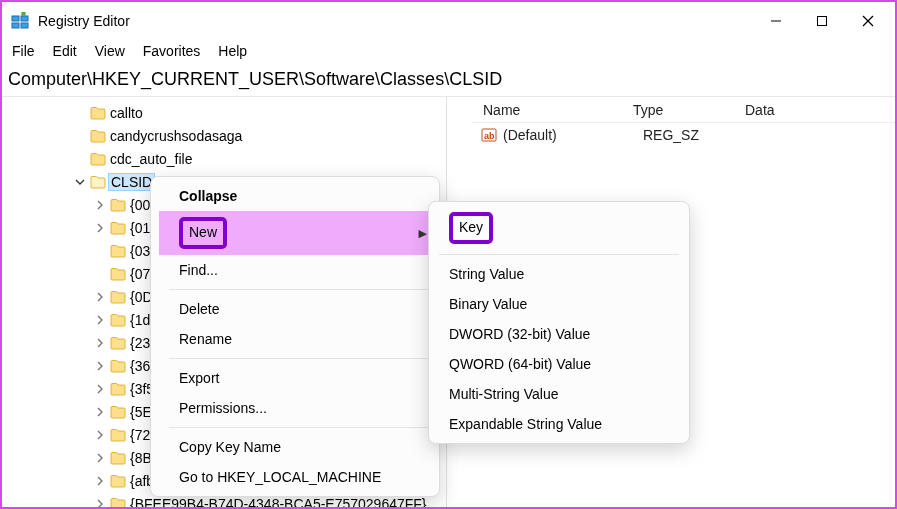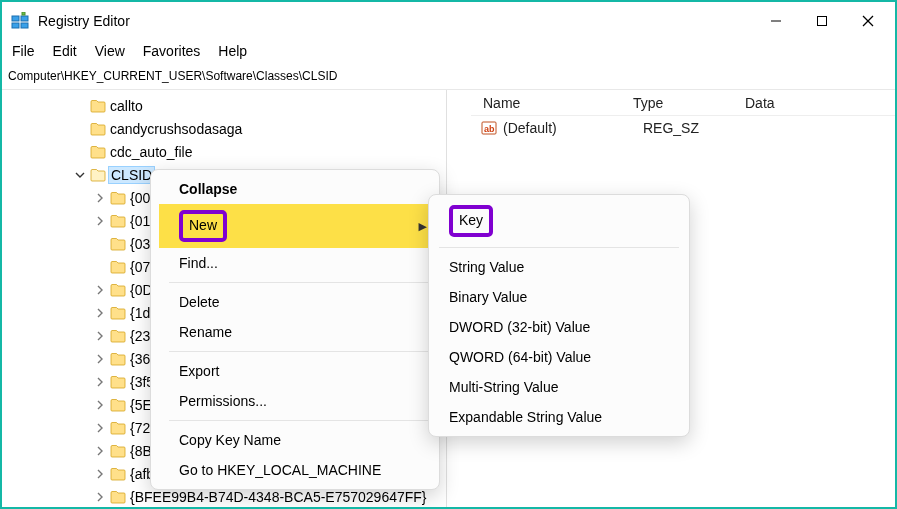--- a/index.html
+++ b/index.html
@@ -1,25 +1,25 @@
 <!DOCTYPE html>
 <html><head>
 <meta charset="utf-8">
 <style>
   * { box-sizing: border-box; margin: 0; padding: 0; }
   body { font-family: "Segoe UI", Arial, sans-serif; font-size: 13px; color: #000; background: #fff; }
-  .window { width: 897px; height: 509px; border: 2px solid #14b8a6; background: #fff; display: flex; flex-direction: column; position: relative; }
+  .window { width: 897px; height: 509px; border: 2px solid #d946ef; background: #fff; display: flex; flex-direction: column; position: relative; }
   .titlebar { display: flex; align-items: center; height: 38px; padding: 0 4px 0 8px; }
   .titlebar .app-icon { width: 20px; height: 20px; margin-right: 8px; display:flex; align-items:center; justify-content:center;}
   .titlebar .title { font-size: 14px; flex: 0 0 auto; }
   .titlebar .spacer { flex: 1; }
   .win-btn { width: 46px; height: 32px; display: flex; align-items: center; justify-content: center; }
   .menubar { display: flex; gap: 18px; padding: 3px 10px 6px 10px; font-size: 14px; }
   .menubar span { cursor: default; }
-  .addressbar { padding: 4px 6px 6px 6px; font-size: 12px; border-bottom: 1px solid #e8e8e8;}
+  .addressbar { padding: 4px 6px 6px 6px; font-size: 18px; border-bottom: 1px solid #e8e8e8;}
   .content { flex: 1; display: flex; overflow: hidden; position: relative; gap: 24px; }
   .tree { width: 445px; border-right: 1px solid #e0e0e0; overflow: hidden; padding-top: 4px; position: relative; }
   .tree-inner { position:relative; padding-left: 8px;}
   .node { display: flex; align-items: center; height: 23px; position: relative; white-space: nowrap;}
   .expander { width: 16px; height: 16px; display: flex; align-items: center; justify-content: center; font-size: 10px; color: #555; }
   .folder-icon { width: 16px; height: 14px; margin: 0 4px 0 2px; flex-shrink:0;}
   .folder-icon svg { display:block;}
   .node-label { font-size: 14px; }
   .selected .node-label { background: #cce8ff; border: 1px solid #99d1ff; padding: 0px 2px; margin-left:-2px;}
   .lvl1 { padding-left: 62px; }
@@ -28,21 +28,21 @@
   .list-header { display: flex; height: 26px; align-items: center; border-bottom: 1px solid #eee; }
   .col { padding: 0 12px; font-size: 14px; color: #222;}
   .cname { width: 150px; }
   .ctype { width: 112px; }
   .cdata { flex: 1; }
   .list-row { display: flex; align-items: center; height: 24px; }
   .val-icon { width:16px; height:16px; margin: 0 6px 0 10px; display:flex; align-items:center; justify-content:center;}
   .ctx-menu { position: absolute; background: #fcfcfc; border: 1px solid #dcdcdc; border-radius: 8px; box-shadow: 0 6px 20px rgba(0,0,0,0.18); font-size: 14px; z-index: 10; padding: 4px 0;}
   .ctx-item { padding: 6px 30px 6px 20px; display:flex; align-items:center; position:relative; min-height:30px;}
   .ctx-item.bold { font-weight: 700; }
-  .ctx-item.hover { background: #fde047; }
+  .ctx-item.hover { background: #f0abfc; }
   .ctx-sep { height: 1px; background: #e4e4e4; margin: 4px 10px; }
   .ctx-arrow { position:absolute; right:12px; font-size:11px; color:#333;}
   .highlight-box { border: 4px solid #8000d0; border-radius: 5px; display:inline-block; padding: 0px 6px 2px 6px; line-height:22px;}
   .submenu-item-first { padding-left:20px; padding-right:30px;}
 </style>
 </head>
 <body>
 
 <div class="window">
 

